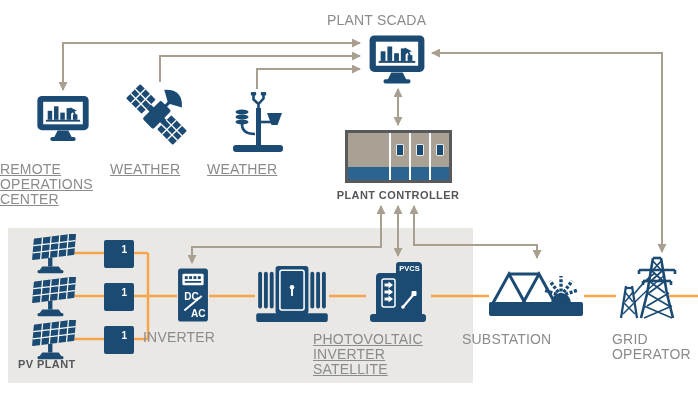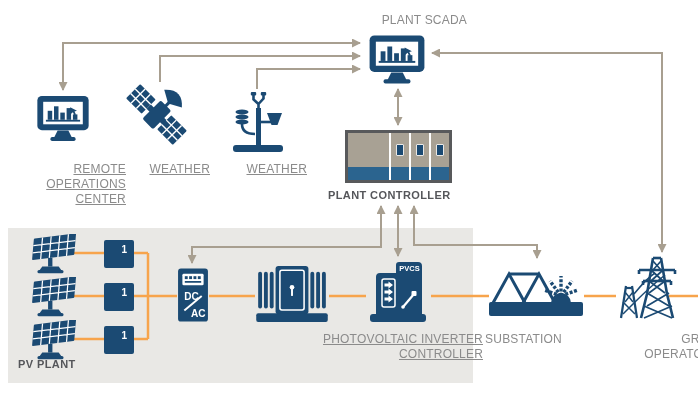--- a/index.html
+++ b/index.html
@@ -1,23 +1,23 @@
 <!DOCTYPE html>
 <html><head>
 <meta charset="utf-8">
 <style>
   html,body{margin:0;padding:0;background:#fff;}
   .canvas{position:relative;width:698px;height:400px;background:#ffffff;overflow:hidden;
           font-family:"Liberation Sans",sans-serif;}
   .abs{position:absolute;}
   .pv-bg{left:8px;top:228px;width:465px;height:155px;background:#E9E8E5;}
   .overlay{left:0;top:0;width:698px;height:400px;pointer-events:none;}
-  .lbl{color:#8B8B8B;font-size:12px;line-height:15px;text-align:right;letter-spacing:.2px;}
+  .lbl{color:#8B8B8B;font-size:14px;line-height:15px;text-align:left;letter-spacing:.2px;}
   .lbl span{display:block;text-decoration:underline;}
-  .lbl-dark{color:#55565A;font-weight:bold;font-size:11px;letter-spacing:.4px;}
+  .lbl-dark{color:#55565A;font-weight:bold;font-size:11px;letter-spacing:.4px;text-align:center;}
   
   .rack{left:345px;top:130px;width:107px;height:53px;border:3px solid #58595B;background:#fff;
         box-sizing:border-box;display:flex;gap:2px;}
   .rack .col{flex:1;display:flex;flex-direction:column;background:#A8A194;}
   .rack .col.wide{flex:2.3;}
   .rack .slotarea{flex:1;display:flex;justify-content:center;align-items:center;}
   .rack .slot{width:6px;height:10px;background:#1B4A73;border-radius:1px;border:1px solid #E9E8E5;}
   .rack .blue{height:13px;background:#2B648F;}
   
   .cbox{width:30px;height:28px;background:#1B4A73;border-radius:2px;position:absolute;}
@@ -313,24 +313,25 @@
   <div class="abs lbl" style="left:110px;top:162px;width:100px">
     <span>WEATHER</span>
   </div>
 
   <div class="abs lbl" style="left:207px;top:162px;width:100px">
     <span>WEATHER</span>
   </div>
 
   <div class="abs lbl-dark" style="left:328px;top:189px;width:140px">PLANT CONTROLLER</div>
 
+  <div class="abs lbl" style="left:143px;top:330px;width:100px">INVERTER</div>
 
   <div class="abs lbl" style="left:313px;top:332px;width:170px">
     <span>PHOTOVOLTAIC INVERTER</span>
-    <span>CONTROLLER</span>
+    <span>SATELLITE</span>
   </div>
 
   <div class="abs lbl" style="left:462px;top:332px;width:100px">SUBSTATION</div>
 
   <div class="abs lbl" style="left:612px;top:332px;width:100px">GRID OPERATOR</div>
 
   <div class="abs lbl-dark" style="left:18px;top:358px;text-align:right">PV PLANT</div>
 
 </div>
 

